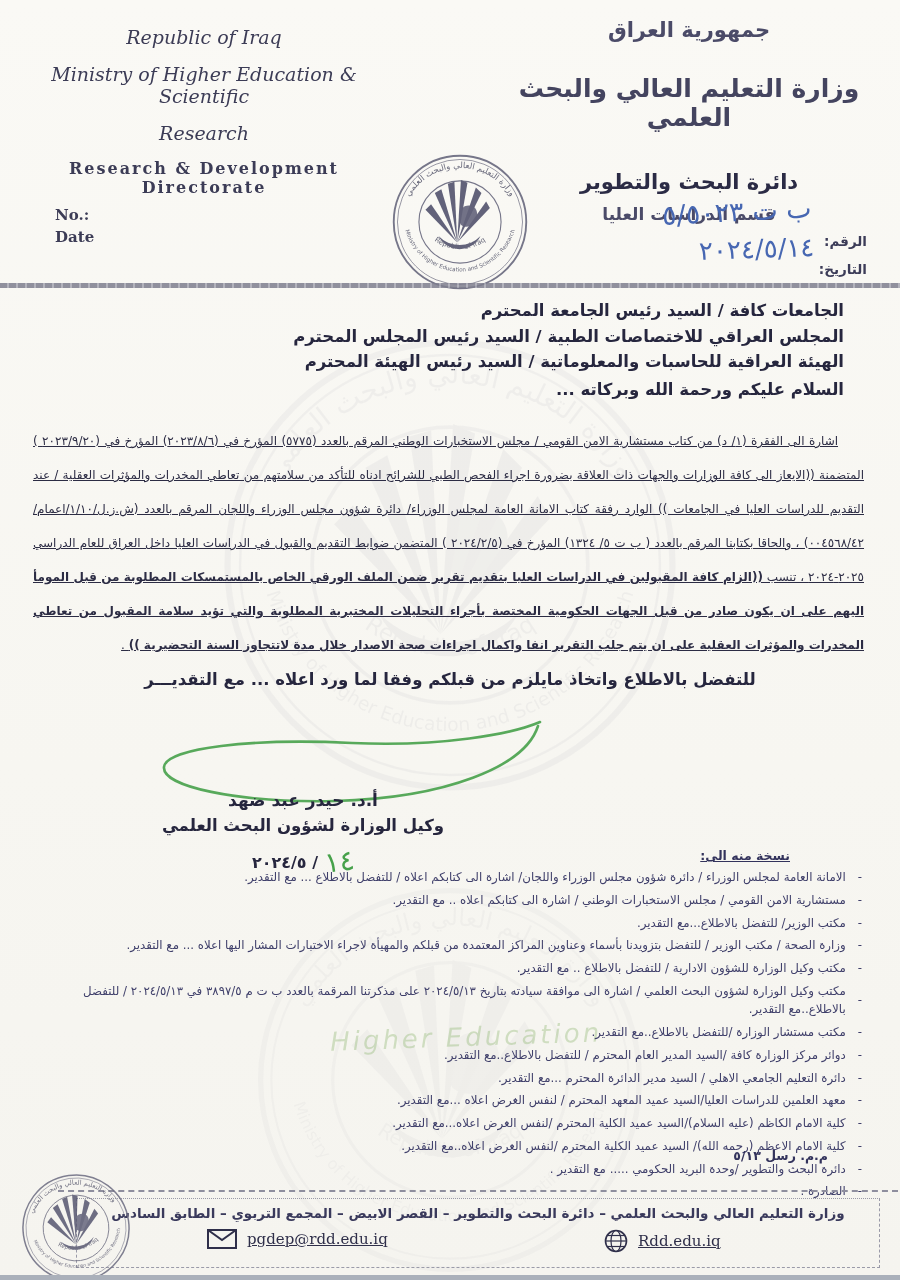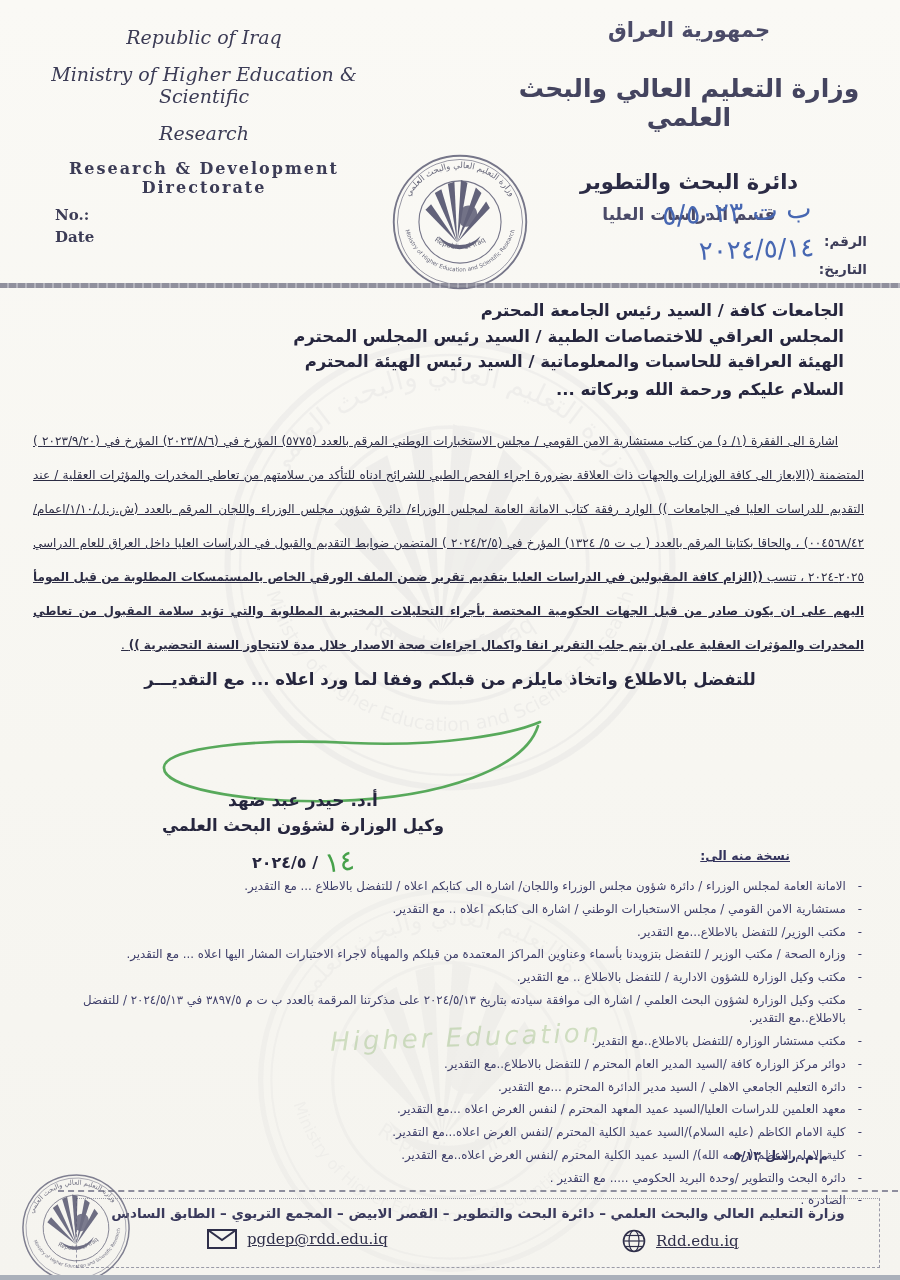--- a/index.html
+++ b/index.html
@@ -52,36 +52,36 @@
   .signature { position:absolute; top:750px; left:148px; width:310px; text-align:center;
                direction:rtl; font-weight:bold; color:#26263e;margin-top:40px; }
   .sig-name { font-size:17px; }
   .sig-title { font-size:16.5px; margin-top:6px; }
   .sig-date { font-size:16px; margin-top:7px; direction:ltr; }
   .sig-day { color:#46a14a; font-size:28px; font-weight:normal; display:inline-block;
              transform:rotate(-7deg) translateY(3px); margin-left:6px; }
   
   .cc { position:absolute; top:848px; right:38px; left:38px; direction:rtl; color:#40406b; font-size:11.8px; }
   .cc-heading { font-weight:bold; text-decoration:underline; font-size:12.5px; color:#33335c;
-                margin-right:72px; margin-bottom:14px; }
+                margin-right:72px; margin-bottom:5px; }
   .cc ul { list-style:none; margin:0; padding:0; }
   .cc li { display:flex; align-items:center; margin-bottom:4.5px; line-height:1.55; }
   .cc li::before { content:"-"; margin-left:12px; flex:0 0 auto; }
   .clerk { position:absolute; top:1148px; right:72px; font-weight:bold; font-size:12.5px;
            color:#33335c; direction:rtl; }
   
   .footer-topline { position:absolute; top:1190px; left:58px; width:840px; border-top:2px dashed #8e8e9e; }
   .footer-box { position:absolute; top:1198px; left:76px; width:802px; height:68px;
                 border:1.5px dashed #9a9aa8; border-top-style:dotted; }
   .footer-address { margin-top:6px; text-align:center; direction:rtl; font-size:13.5px;
                     font-weight:bold; color:#3a3a5c; }
   .contact { position:absolute; display:flex; align-items:center; gap:10px;
              font-family:"DejaVu Serif", serif; font-size:15px; color:#2f2f4a; }
   .contact-email { left:130px; top:30px; }
-  .contact-web { left:545px; top:30px; }
+  .contact-web { left:527px; top:30px; }
   .contact .txt { text-decoration:underline; }
   .scan-bar { position:absolute; bottom:0; left:0; width:900px; height:5px; background:#aab0ba; }
 </style>
 </head>
 <body>
 
 <div class="page">
 
   <svg style="position:absolute;width:0;height:0" aria-hidden="true">
     <defs>

